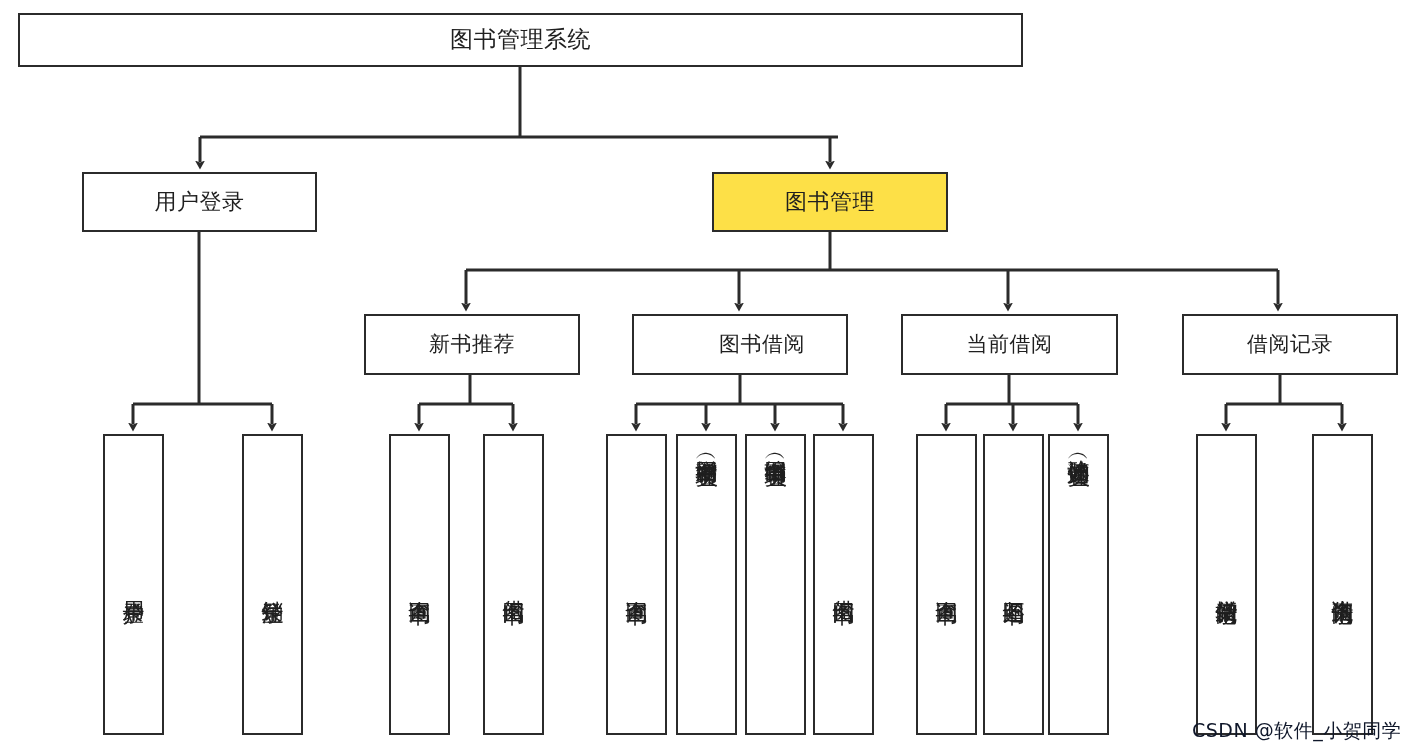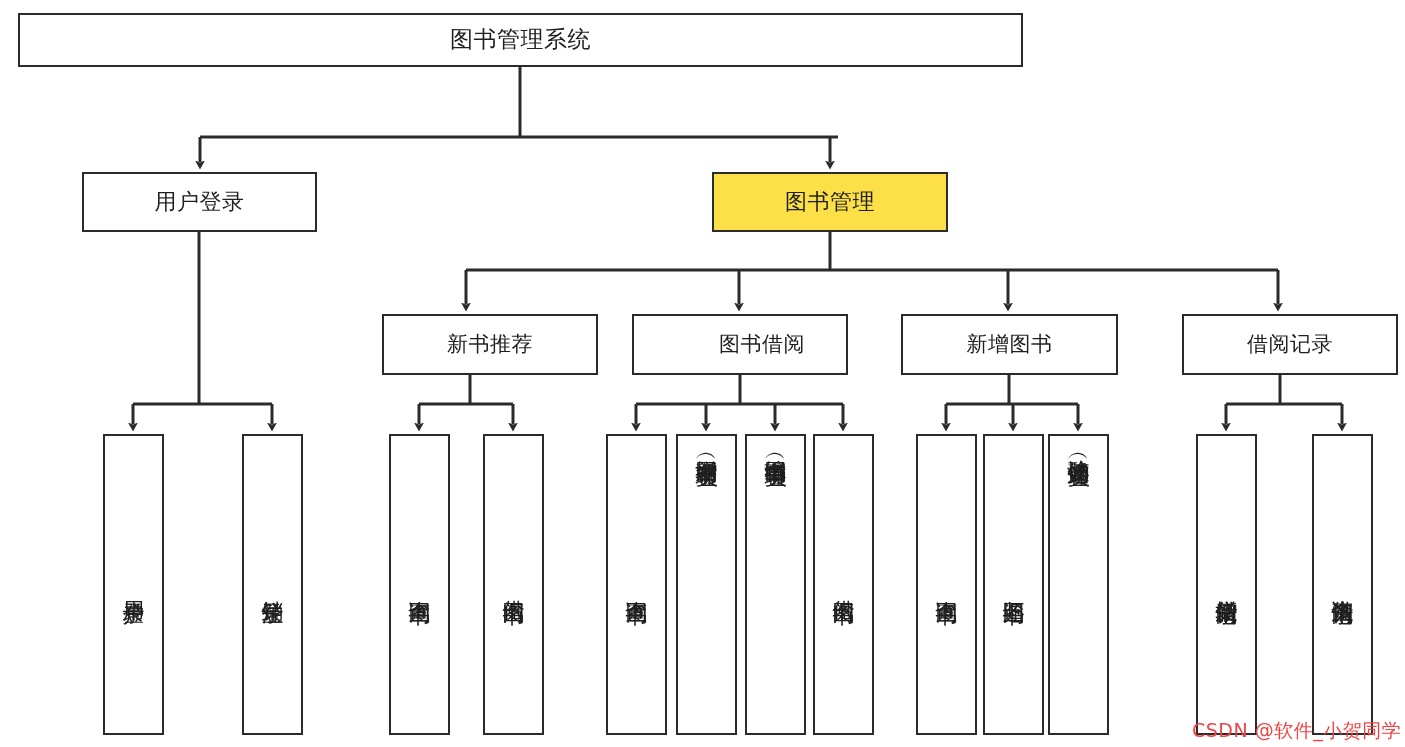--- a/index.html
+++ b/index.html
@@ -129,28 +129,28 @@
     <span class="lbl">图书管理系统</span>
   </div>
 
   <div class="node lvl2" id="n-l2-0" style="left: 82px; top: 172px; width: 235px; height: 60px; border-color: rgb(43, 43, 43); background: rgb(255, 255, 255); color: rgb(31, 31, 31);">
     <span class="lbl">用户登录</span>
   </div>
   <div class="node lvl2" id="n-l2-1" style="left: 712px; top: 172px; width: 236px; height: 60px; border-color: rgb(43, 43, 43); background: #fde047; color: rgb(31, 31, 31);">
     <span class="lbl">图书管理</span>
   </div>
 
-  <div class="node lvl3" id="n-l3-0" style="left: 382px; top: 314px; width: 216px; height: 61px; border-color: rgb(43, 43, 43); background: rgb(255, 255, 255); color: rgb(31, 31, 31);">
+  <div class="node lvl3" id="n-l3-0" style="left: 364px; top: 314px; width: 216px; height: 61px; border-color: rgb(43, 43, 43); background: rgb(255, 255, 255); color: rgb(31, 31, 31);">
     <span class="lbl">新书推荐</span>
   </div>
   <div class="node lvl3" id="n-l3-1" style="left: 632px; top: 314px; width: 216px; height: 61px; border-color: rgb(43, 43, 43); background: rgb(255, 255, 255); color: rgb(31, 31, 31); padding-left: 44px;">
     <span class="lbl">图书借阅</span>
   </div>
   <div class="node lvl3" id="n-l3-2" style="left: 901px; top: 314px; width: 217px; height: 61px; border-color: rgb(43, 43, 43); background: rgb(255, 255, 255); color: rgb(31, 31, 31);">
-    <span class="lbl">新增图书</span>
+    <span class="lbl">当前借阅</span>
   </div>
   <div class="node lvl3" id="n-l3-3" style="left: 1172px; top: 314px; width: 216px; height: 61px; border-color: rgb(43, 43, 43); background: rgb(255, 255, 255); color: rgb(31, 31, 31); margin-left: 10px;">
     <span class="lbl">借阅记录</span>
   </div>
 
   <div class="node leaf" id="n-lf-0" style="left: 103px; top: 434px; width: 61px; height: 301px; border-color: rgb(43, 43, 43); background: rgb(255, 255, 255); color: rgb(31, 31, 31);">
     <span class="lbl">用户登录</span>
   </div>
   <div class="node leaf" id="n-lf-1" style="left: 242px; top: 434px; width: 61px; height: 301px; border-color: rgb(43, 43, 43); background: rgb(255, 255, 255); color: rgb(31, 31, 31);">
     <span class="lbl">注销登录</span>
@@ -182,14 +182,14 @@
   <div class="node leaf top-align" id="n-lf-10" style="left: 1048px; top: 434px; width: 61px; height: 301px; border-color: rgb(43, 43, 43); background: rgb(255, 255, 255); color: rgb(31, 31, 31);">
     <span class="lbl">确认归还（管理员）</span>
   </div>
   <div class="node leaf" id="n-lf-11" style="left: 1196px; top: 434px; width: 61px; height: 301px; border-color: rgb(43, 43, 43); background: rgb(255, 255, 255); color: rgb(31, 31, 31);">
     <span class="lbl">新增借阅记录</span>
   </div>
   <div class="node leaf" id="n-lf-12" style="left: 1312px; top: 434px; width: 61px; height: 301px; border-color: rgb(43, 43, 43); background: rgb(255, 255, 255); color: rgb(31, 31, 31);">
     <span class="lbl">查询借阅记录</span>
   </div>
 
-  <div class="watermark" style="left: 1192px; top: 718px; color: #ef4444;">CSDN @软件_小贺同学</div>
+  <div class="watermark" style="left: 1192px; top: 718px; color: #0f172a;">CSDN @软件_小贺同学</div>
 </div>
 
 </body></html>

